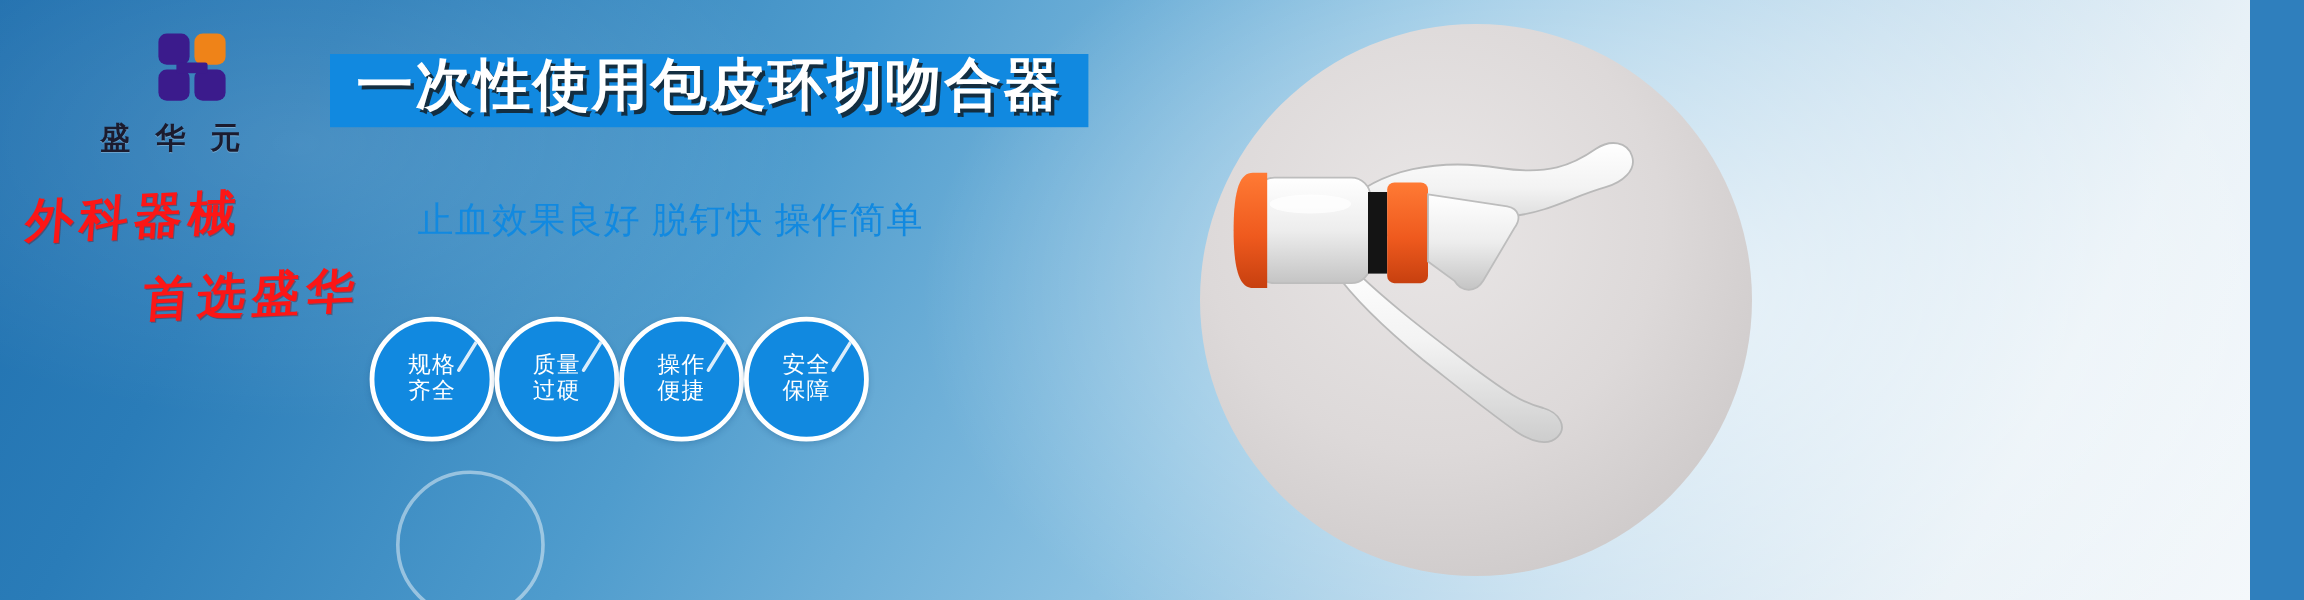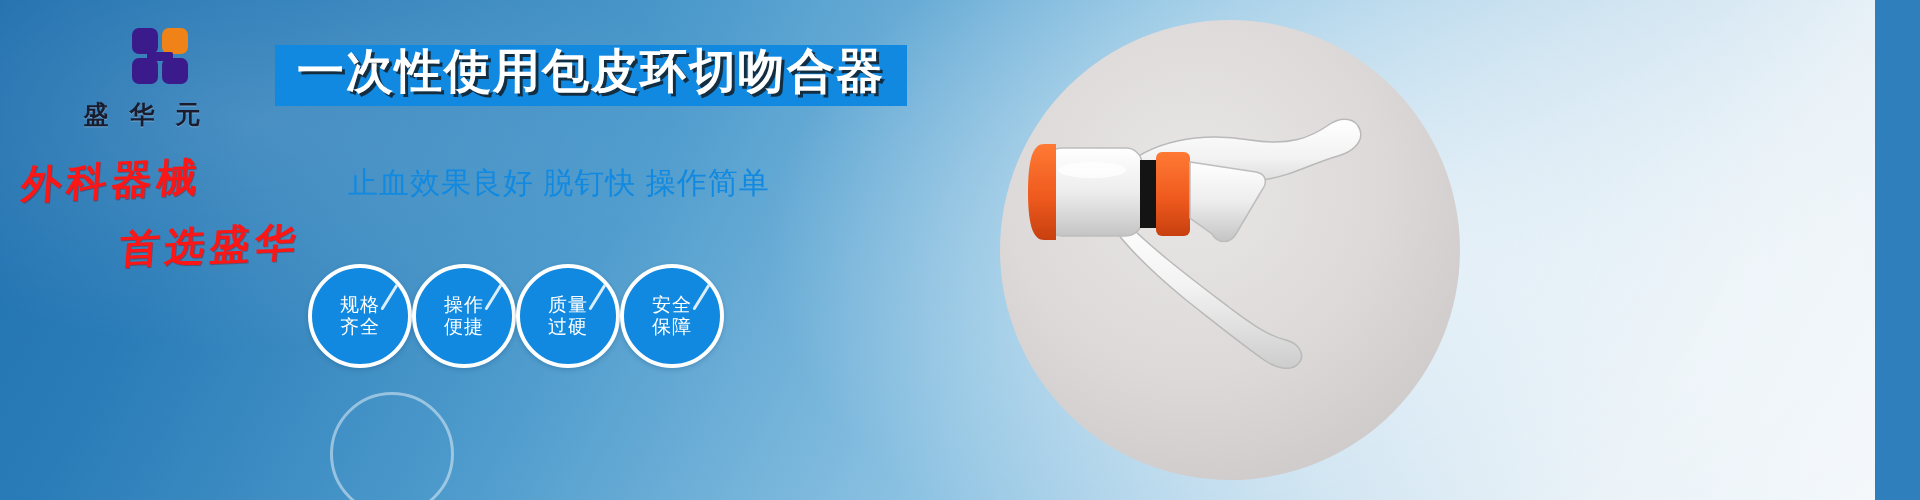--- a/index.html
+++ b/index.html
@@ -124,27 +124,27 @@
   <div id="subtitle">止血效果良好 脱钉快 操作简单</div>
 
   <div id="badges">
     <div class="badge">
       <span class="slash"></span>
       <span class="bl">规格</span>
       <span class="bl">齐全</span>
     </div>
     <div class="badge">
       <span class="slash"></span>
-      <span class="bl">操作</span>
-      <span class="bl">便捷</span>
+      <span class="bl">质量</span>
+      <span class="bl">过硬</span>
     </div>
     <div class="badge">
       <span class="slash"></span>
-      <span class="bl">质量</span>
-      <span class="bl">过硬</span>
+      <span class="bl">操作</span>
+      <span class="bl">便捷</span>
     </div>
     <div class="badge">
       <span class="slash"></span>
       <span class="bl">安全</span>
       <span class="bl">保障</span>
     </div>
   </div>
 
   <div id="echo"></div>
 

